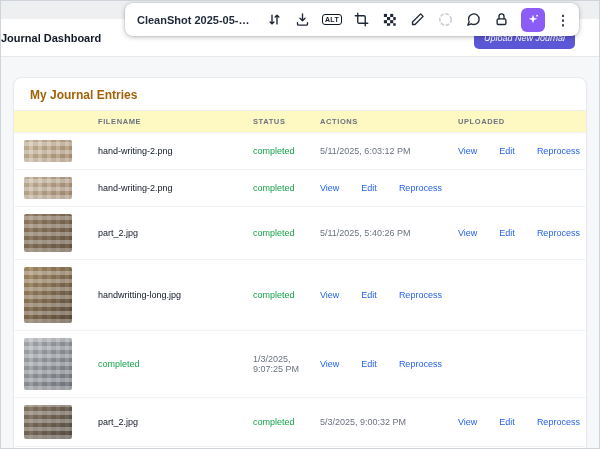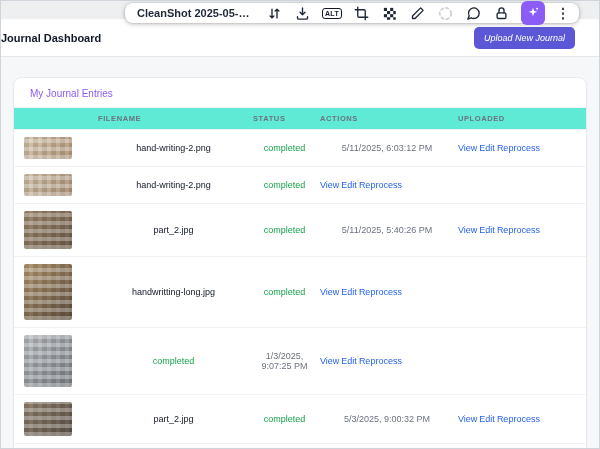--- a/index.html
+++ b/index.html
@@ -19,21 +19,21 @@
     display: flex; align-items: center; justify-content: space-between;
     padding: 0 24px 0 0;
   }
   .app-title { font-size: 11px; font-weight: bold; color: #111827; }
   .upload-btn {
     background: #5b57d6; color: #ffffff; border: none; cursor: pointer;
     font-size: 9px; font-family: inherit; padding: 6px 10px; border-radius: 5px; font-style: italic;
   }
   
   .cs-toolbar {
-    position: absolute; top: 2px; left: 124px; height: 20px;
+    position: absolute; top: 2px; left: 124px; height: 33px;
     background: #ffffff; border-radius: 8px;
     box-shadow: 0 1px 5px rgba(0,0,0,.28), 0 0 0 1px rgba(0,0,0,.04);
     display: flex; align-items: center; gap: 11px; padding: 0 9px 0 12px;
     z-index: 10;
   }
   .cs-title { font-size: 11px; font-weight: bold; color: #1f2937; max-width: 118px;
     white-space: nowrap; overflow: hidden; text-overflow: ellipsis; }
   .cs-icon { width: 17px; height: 17px; display: flex; align-items: center; justify-content: center; cursor: pointer; }
   .cs-icon svg { display: block; }
   .alt-badge {
@@ -45,38 +45,38 @@
     width: 24px; height: 24px; border-radius: 6px; border: none; cursor: pointer;
     background: #8b5cf6; display: flex; align-items: center; justify-content: center;
   }
   .dots { font-size: 14px; color: #374151; font-weight: bold; cursor: pointer; line-height: 1; }
   
   .content { padding: 20px 12px 0; }
   .card {
     background: #ffffff; border: 1px solid #e8eaee; border-radius: 8px;
     box-shadow: 0 1px 2px rgba(0,0,0,.04); overflow: hidden;
   }
-  .card-title { font-size: 10px; font-weight: normal; color: #8b5cf6; padding: 10px 16px 8px; }
+  .card-title { font-size: 12px; font-weight: bold; color: #a16207; padding: 10px 16px 8px; }
   .thead, .trow { display: grid; grid-template-columns: 80px 155px 67px 138px 1fr; }
   .thead {
-    background: #5eead4; border-top: 1px solid #eef0f2; border-bottom: 1px solid #eef0f2;
+    background: #fef9c3; border-top: 1px solid #eef0f2; border-bottom: 1px solid #eef0f2;
     padding: 6px 0;
   }
   .hcell {
     font-size: 7.5px; font-weight: bold; letter-spacing: .6px;
     color: #6b7280; text-transform: uppercase; padding-left: 4px;
   }
   .hcell:first-child { padding-left: 10px; }
-  .trow { padding: 7px 0; align-items: center; border-bottom: 1px solid #f1f2f4; text-align: center; }
+  .trow { padding: 7px 0; align-items: center; border-bottom: 1px solid #f1f2f4; }
   .cell { font-size: 9px; padding-left: 4px; }
   .cell-thumb { padding-left: 10px; }
   .cell-filename { color: #111827; }
   .cell-status { color: #16a34a; }
   .cell-uploaded { color: #6b7280; }
-  .cell-actions { display: flex; gap: 2px; }
+  .cell-actions { display: flex; gap: 22px; }
   .action-link { color: #2563eb; cursor: pointer; text-decoration: none; }
   
   .thumb {
     width: 48px; border-radius: 2px;
     background-image:
       repeating-linear-gradient(0deg, rgba(255,255,255,.30) 0 4px, transparent 4px 8px),
       repeating-linear-gradient(90deg, rgba(0,0,0,.12) 0 5px, transparent 5px 9px),
       linear-gradient(135deg, var(--t1), var(--t2));
   }
   .thumb-small-tan     { --t1:#d8c7ae; --t2:#b49a7e; height: 22px; }

